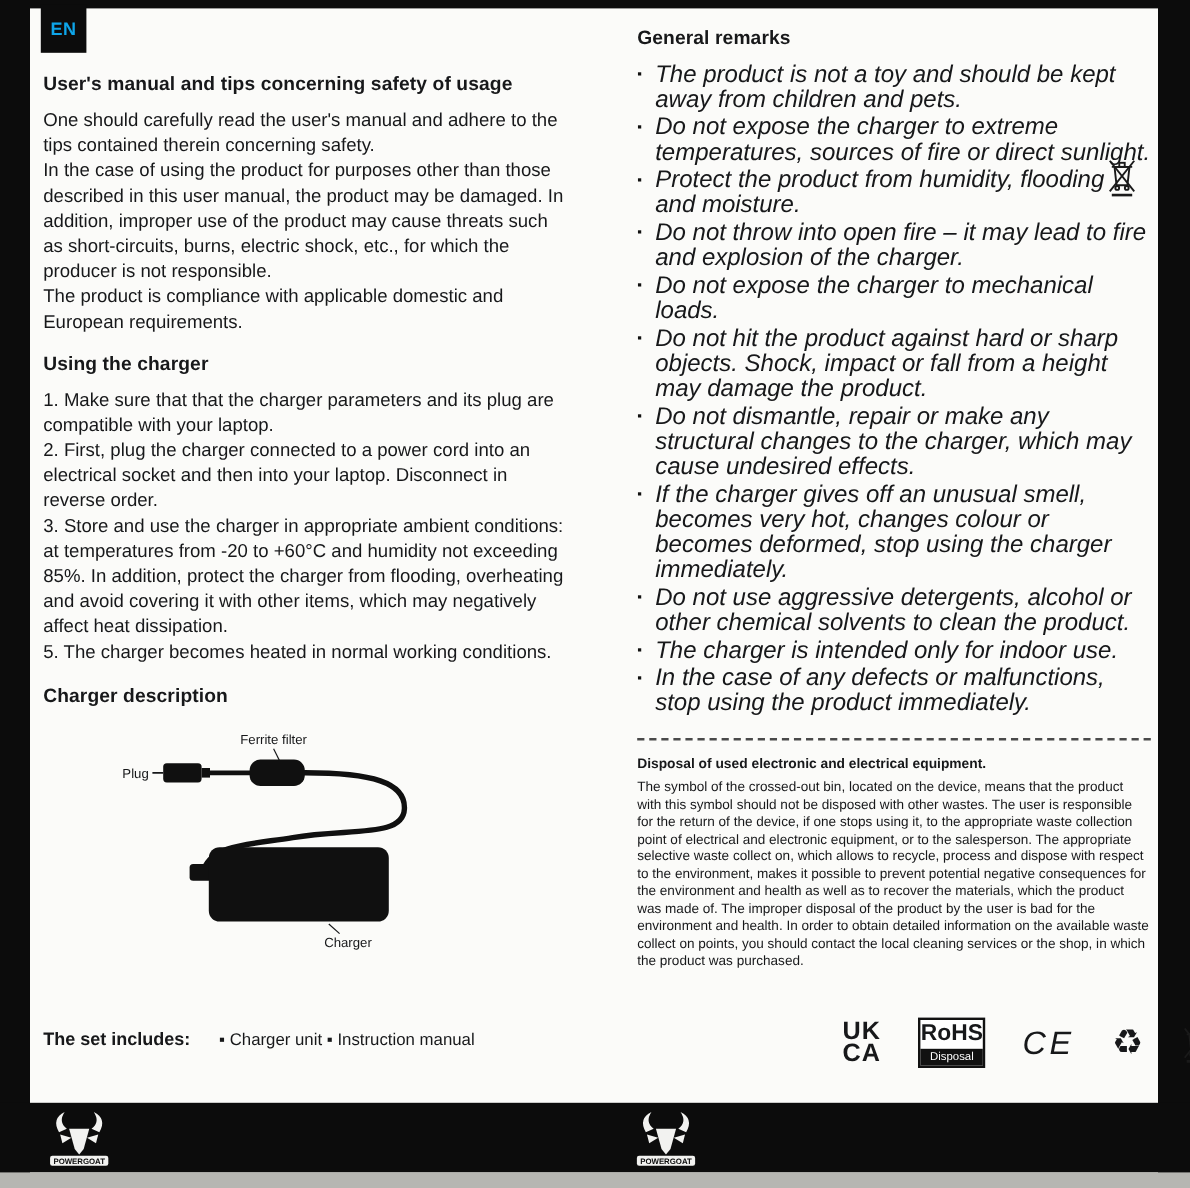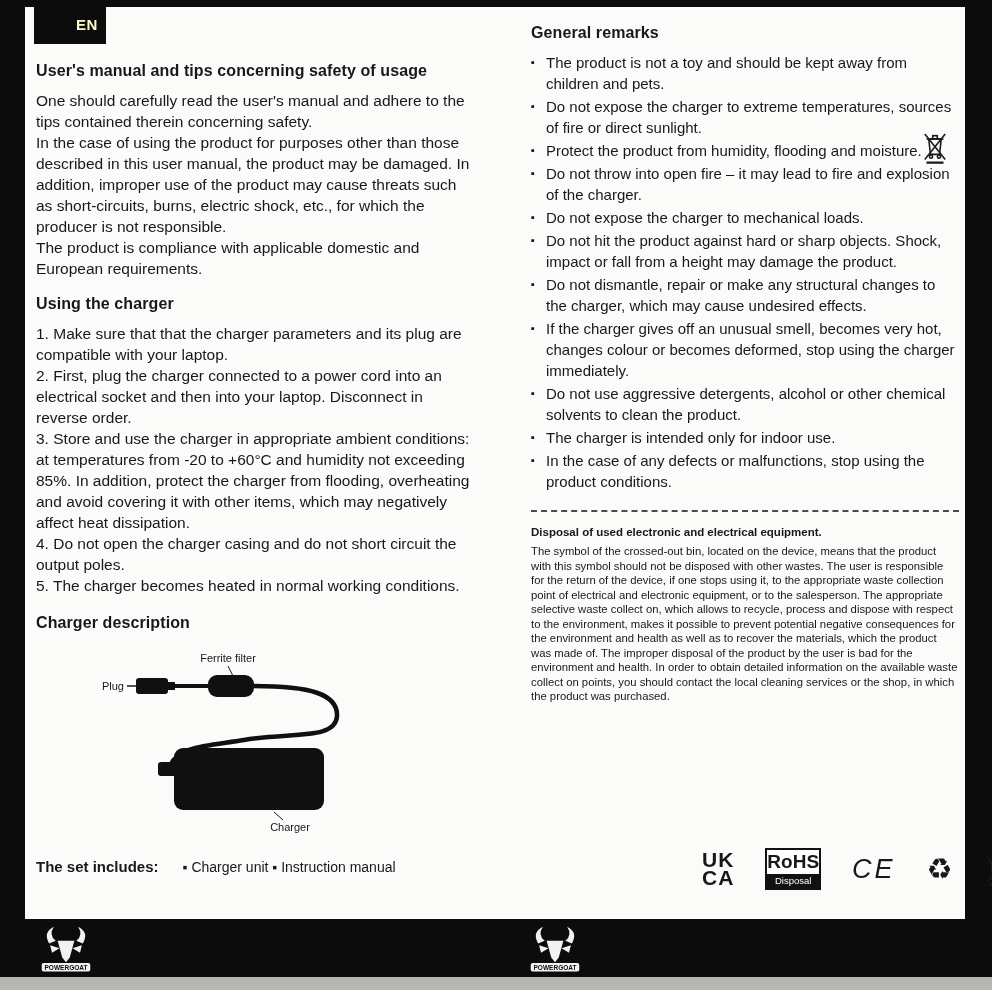--- a/index.html
+++ b/index.html
@@ -11,35 +11,35 @@
   
   .edge{position:absolute;background:#0c0c0c;}
   .edge-top{top:0;left:0;width:992px;height:7px;}
   .edge-left{top:0;left:0;width:25px;height:990px;}
   .edge-right{top:0;right:0;width:27px;height:990px;}
   .footer-bar{position:absolute;left:0;bottom:13px;width:992px;height:58px;background:#0c0c0c;}
   .footer-edge{position:absolute;left:0;bottom:0;width:992px;height:13px;background:#b6b6b2;}
 
   .lang-badge{
     position:absolute;left:34px;top:4px;width:38px;height:40px;
-    background:#0c0c0c;color:#fef9c3;font-weight:bold;font-size:15px;
-    display:flex;align-items:center;justify-content:center;letter-spacing:.5px;padding-left:34px;
+    background:#0c0c0c;color:#0ea5e9;font-weight:bold;font-size:15px;
+    display:flex;align-items:center;justify-content:center;letter-spacing:.5px;
   }
 
   .col-left{position:absolute;left:36px;top:62px;width:440px;}
   .col-right{position:absolute;left:531px;top:24px;width:428px;}
 
   h2{font-size:16px;font-weight:bold;margin:0 0 10px 0;letter-spacing:.1px;}
   .body-text{font-size:15.5px;line-height:21px;white-space:pre-line;margin:0 0 16px 0;}
   .step{font-size:15.5px;line-height:21px;margin:0;}
   .steps{margin:0 0 18px 0;}
 
   ul.bullets{list-style:none;margin:0;padding:0;}
   ul.bullets li{
-    position:relative;padding-left:15px;font-size:15px;line-height:21px;margin:0 0 2px 0;
+    position:relative;padding-left:15px;font-size:20px;line-height:21px;margin:0 0 2px 0;font-style:italic;
   }
   ul.bullets li::before{
     content:"▪";position:absolute;left:0;top:0;font-size:11px;line-height:21px;color:#111;
   }
 
   .dashed-divider{border:0;border-top:2px dashed #4a4a4a;margin:18px 0 14px 0;}
 
   .disposal-heading{font-size:11.5px;font-weight:bold;margin:0 0 6px 0;}
   .disposal-body{font-size:11.3px;line-height:14.5px;margin:0;}
 
@@ -90,21 +90,20 @@
     <h2>User's manual and tips concerning safety of usage</h2>
     <p class="body-text">One should carefully read the user's manual and adhere to the tips contained therein concerning safety.
 In the case of using the product for purposes other than those described in this user manual, the product may be damaged. In addition, improper use of the product may cause threats such as short-circuits, burns, electric shock, etc., for which the producer is not responsible.
 The product is compliance with applicable domestic and European requirements.</p>
 
     <h2>Using the charger</h2>
     <div class="steps">
       <p class="step">1. Make sure that that the charger parameters and its plug are compatible with your laptop.</p>
       <p class="step">2. First, plug the charger connected to a power cord into an electrical socket and then into your laptop. Disconnect in reverse order.</p>
       <p class="step">3. Store and use the charger in appropriate ambient conditions: at temperatures from -20 to +60°C and humidity not exceeding 85%. In addition, protect the charger from flooding, overheating and avoid covering it with other items, which may negatively affect heat dissipation.</p>
-      <p class="step">4. Do not open the charger casing and do not short circuit the output poles.</p>
       <p class="step">5. The charger becomes heated in normal working conditions.</p>
     </div>
 
     <h2>Charger description</h2>
 
     
     <svg class="diagram" width="340" height="190" viewBox="0 0 340 190">
 
       <text x="150" y="14" text-anchor="middle">Ferrite filter</text>
       <line x1="150" y1="18" x2="156" y2="30" stroke="#17181a" stroke-width="1"></line>
@@ -143,21 +142,21 @@
       <li>The product is not a toy and should be kept away from children and pets.</li>
       <li>Do not expose the charger to extreme temperatures, sources of fire or direct sunlight.</li>
       <li>Protect the product from humidity, flooding and moisture.</li>
       <li>Do not throw into open fire – it may lead to fire and explosion of the charger.</li>
       <li>Do not expose the charger to mechanical loads.</li>
       <li>Do not hit the product against hard or sharp objects. Shock, impact or fall from a height may damage the product.</li>
       <li>Do not dismantle, repair or make any structural changes to the charger, which may cause undesired effects.</li>
       <li>If the charger gives off an unusual smell, becomes very hot, changes colour or becomes deformed, stop using the charger immediately.</li>
       <li>Do not use aggressive detergents, alcohol or other chemical solvents to clean the product.</li>
       <li>The charger is intended only for indoor use.</li>
-      <li>In the case of any defects or malfunctions, stop using the product conditions.</li>
+      <li>In the case of any defects or malfunctions, stop using the product immediately.</li>
     </ul>
 
     <hr class="dashed-divider">
 
     <p class="disposal-heading">Disposal of used electronic and electrical equipment.</p>
     <p class="disposal-body">The symbol of the crossed-out bin, located on the device, means that the product with this symbol should not be disposed with other wastes. The user is responsible for the return of the device, if one stops using it, to the appropriate waste collection point of electrical and electronic equipment, or to the salesperson. The appropriate selective waste collect on, which allows to recycle, process and dispose with respect to the environment, makes it possible to prevent potential negative consequences for the environment and health as well as to recover the materials, which the product was made of. The improper disposal of the product by the user is bad for the environment and health. In order to obtain detailed information on the available waste collect on points, you should contact the local cleaning services or the shop, in which the product was purchased.</p>
   </div>
 
   <div class="margin-bin">
     <svg width="28" height="34" viewBox="0 0 24 30">

